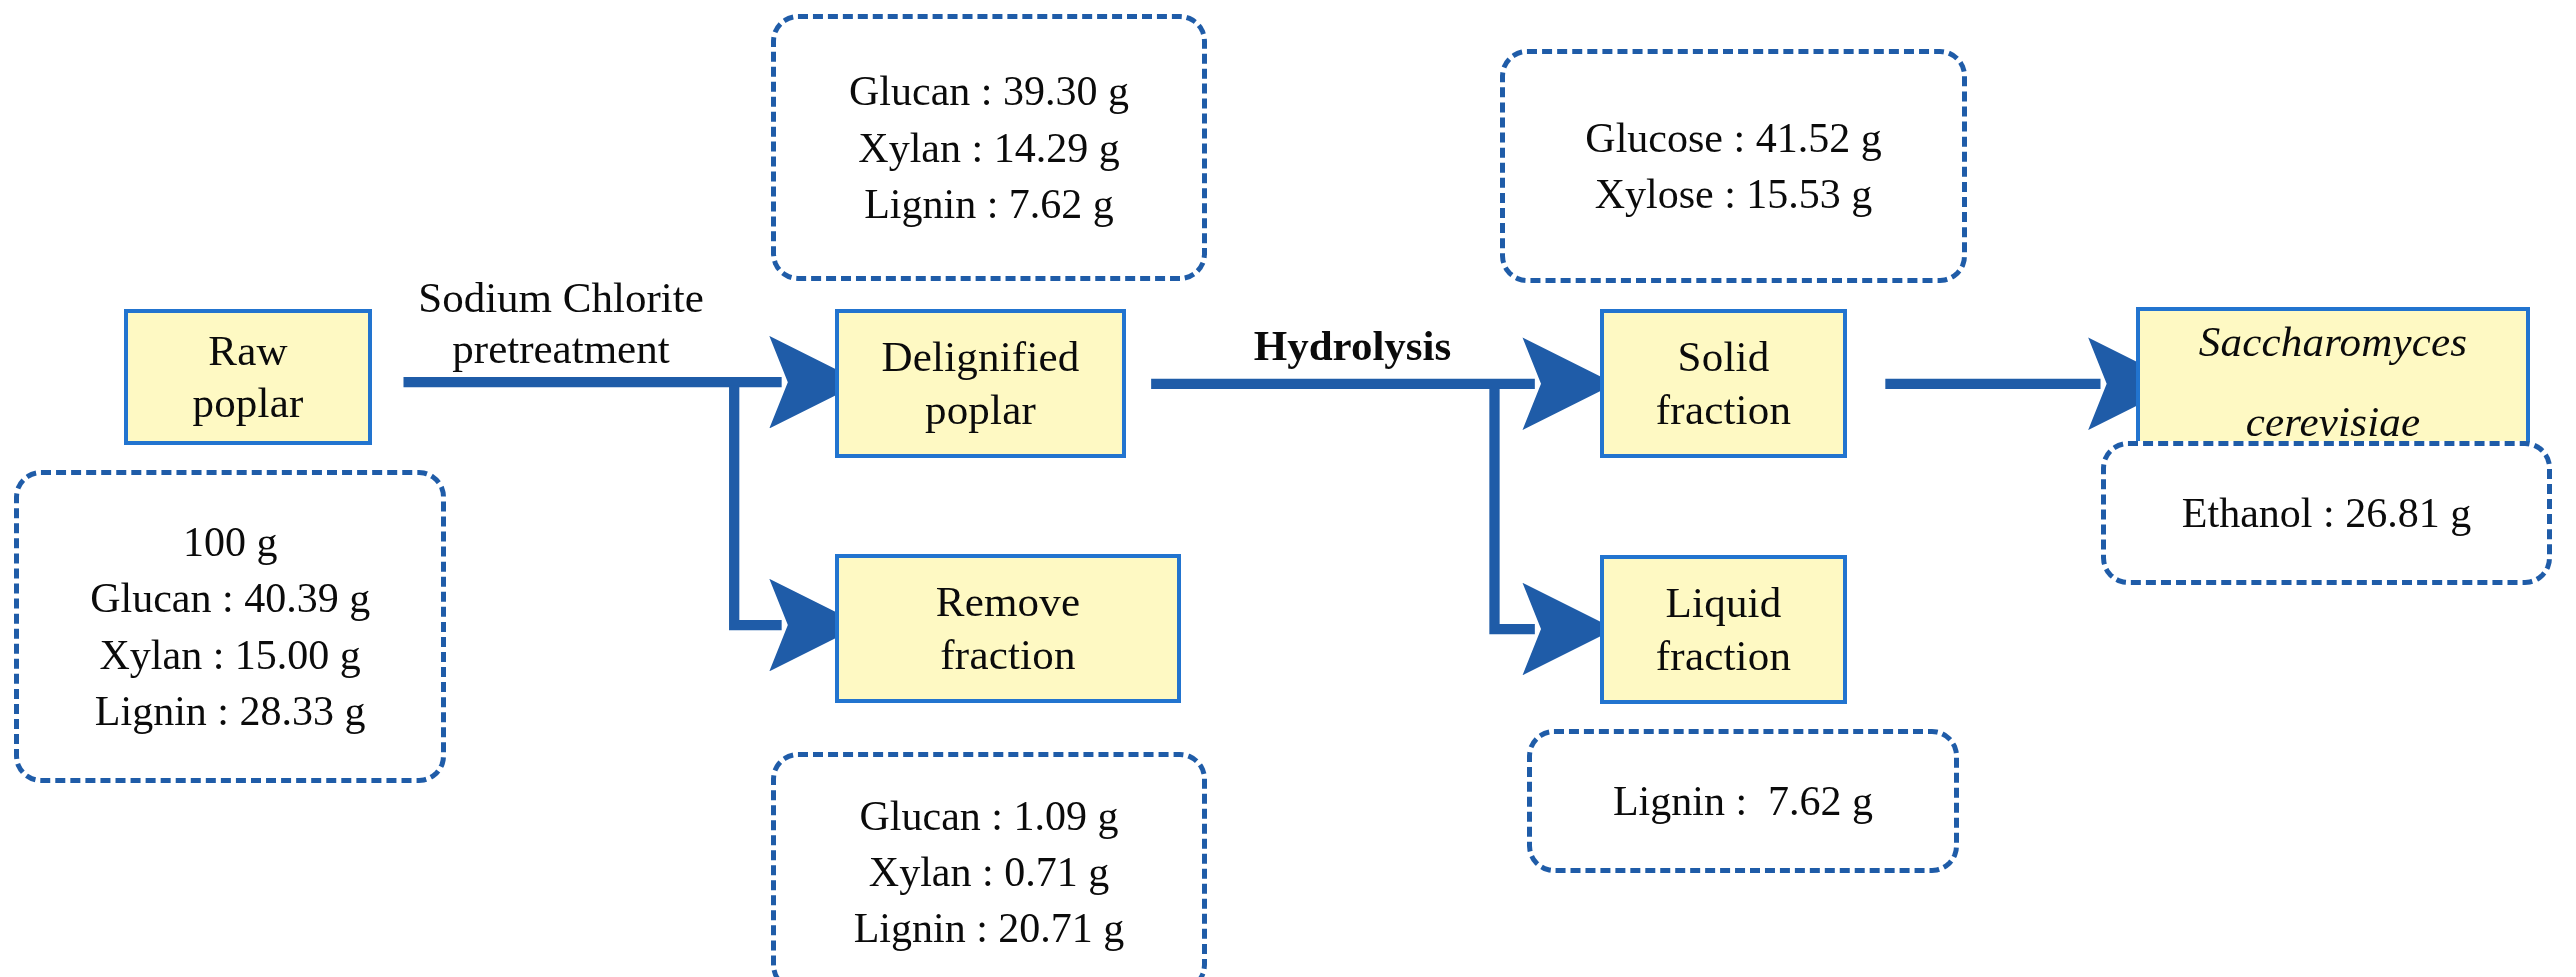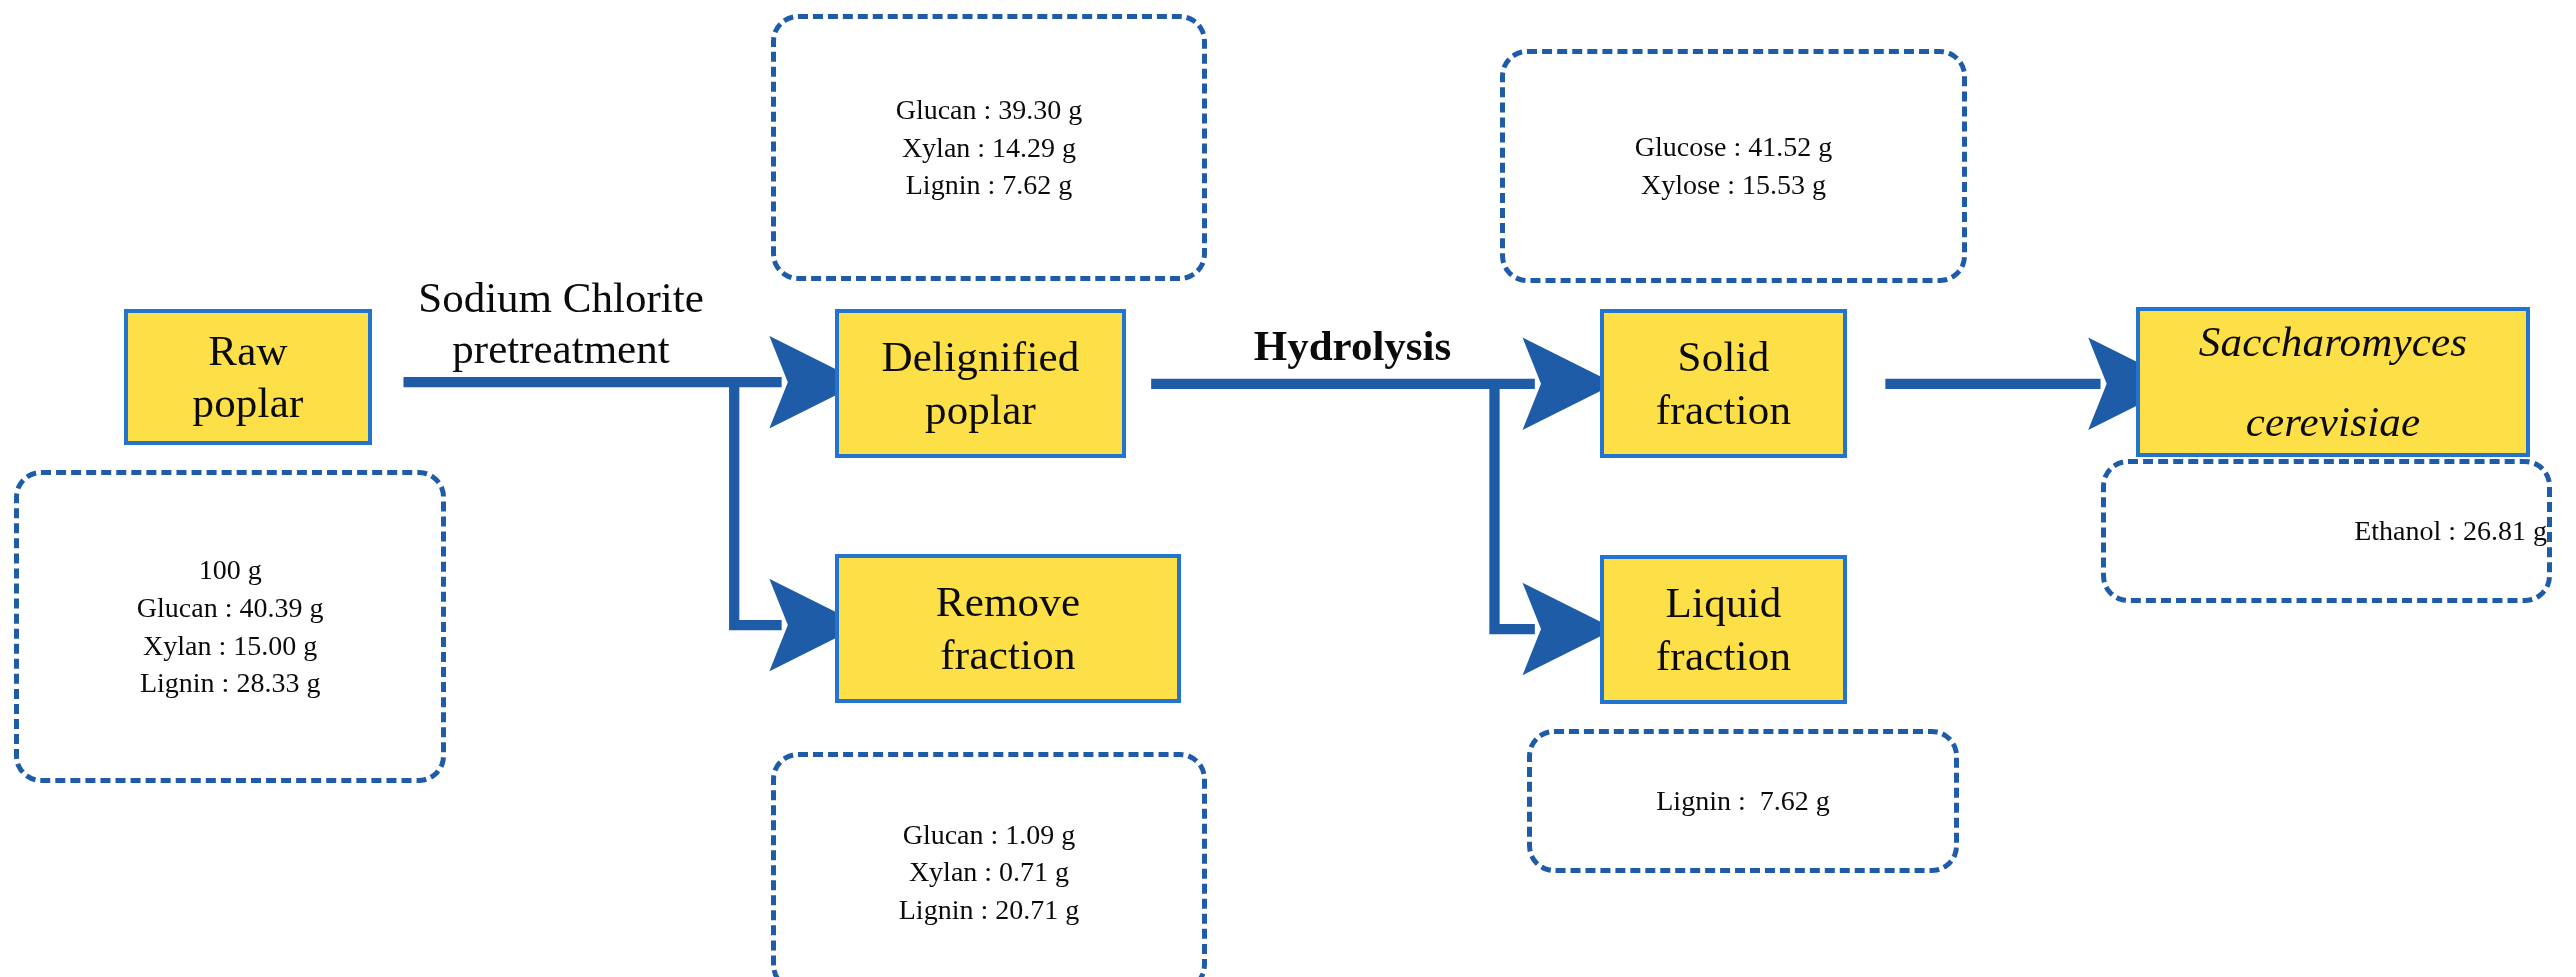--- a/index.html
+++ b/index.html
@@ -15,21 +15,21 @@
     background: #ffffff;
     font-family: "Liberation Serif", "DejaVu Serif", serif;
     color: #0c0c0c;
     overflow: hidden;
   }
 
   
   .proc-box {
     position: absolute;
     box-sizing: border-box;
-    background: #fde047;
+    background: #fef9c3;
     border: 4.7px solid #2274cf;
     display: flex;
     flex-direction: column;
     align-items: center;
     justify-content: center;
     text-align: right;
     font-size: 43px;
     line-height: 1.22;
     color: #0b0b0b;
     letter-spacing: 0.2px;
@@ -42,21 +42,21 @@
     position: absolute;
     box-sizing: border-box;
     background: #ffffff;
     border: 5.5px dashed #1f5ca8;
     border-radius: 27px;
     display: flex;
     flex-direction: column;
     align-items: center;
     justify-content: center;
     text-align: center;
-    font-size: 28px;
+    font-size: 42px;
     line-height: 1.34;
     color: #0b0b0b;
   }
   .data-box .ln { display: block; white-space: pre; }
 
   
   .edge-label {
     position: absolute;
     font-size: 43px;
     line-height: 1.18;
@@ -168,18 +168,18 @@
 
   <div class="data-box" style="left:1500px; top:49px; width:467px; height:234px;">
     <span class="ln">Glucose : 41.52 g</span>
     <span class="ln">Xylose : 15.53 g</span>
   </div>
 
   <div class="data-box" style="left:1527px; top:729px; width:432px; height:144px;">
     <span class="ln">Lignin :  7.62 g</span>
   </div>
 
-  <div class="data-box" style="left:2101px; top:459px; width:451px; height:144px;align-items:flex-end;">
+  <div class="data-box" style="left:2101px; top:441px; width:451px; height:144px;">
     <span class="ln">Ethanol : 26.81 g</span>
   </div>
 
 </div>
 
 
 </body></html>

